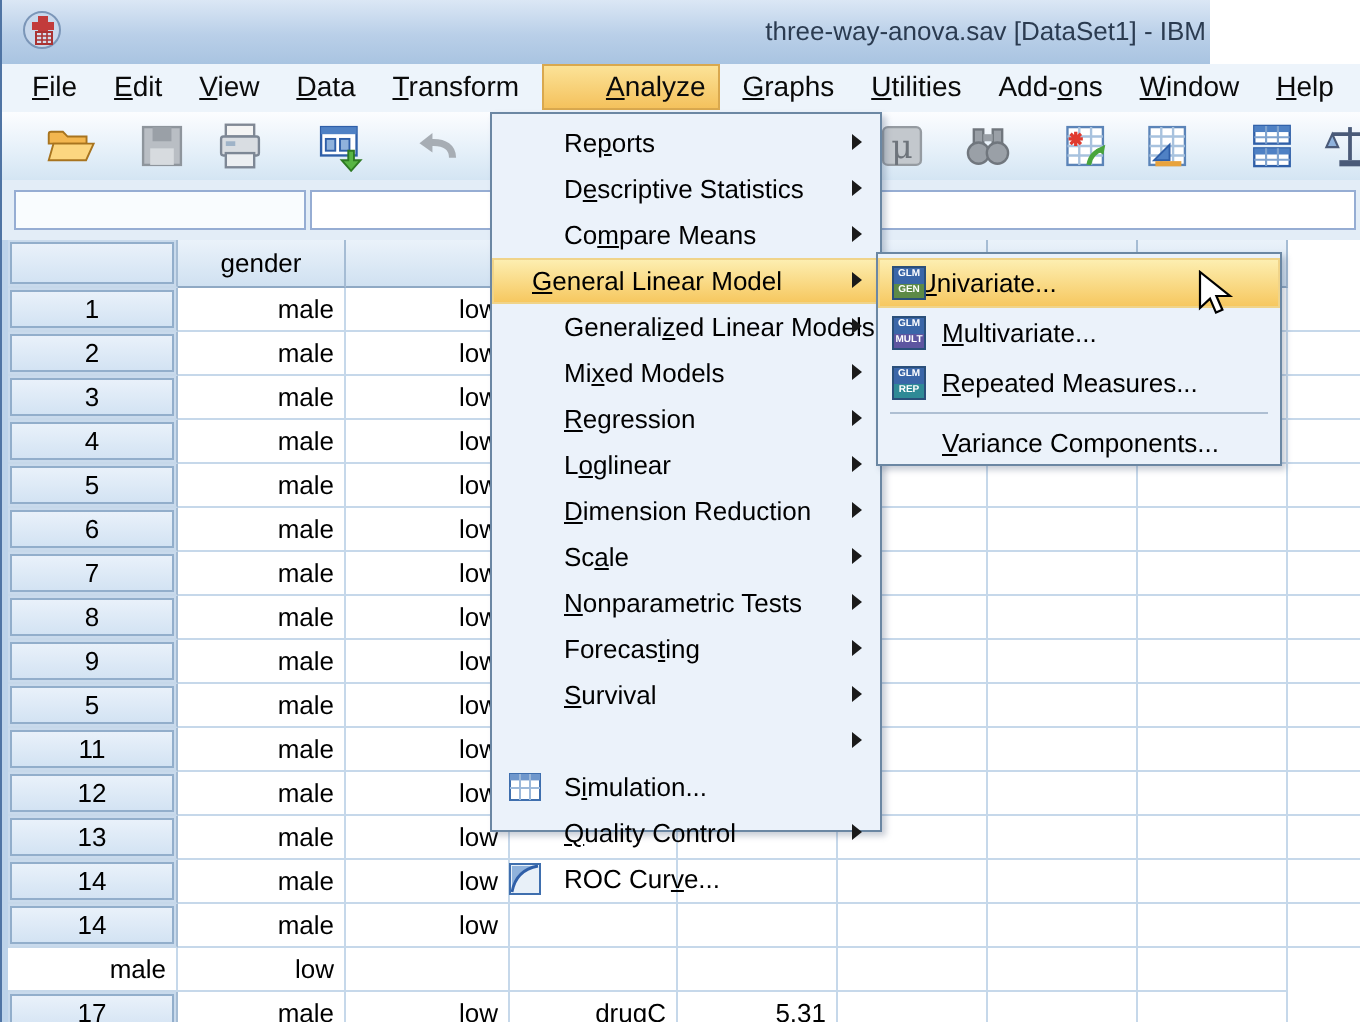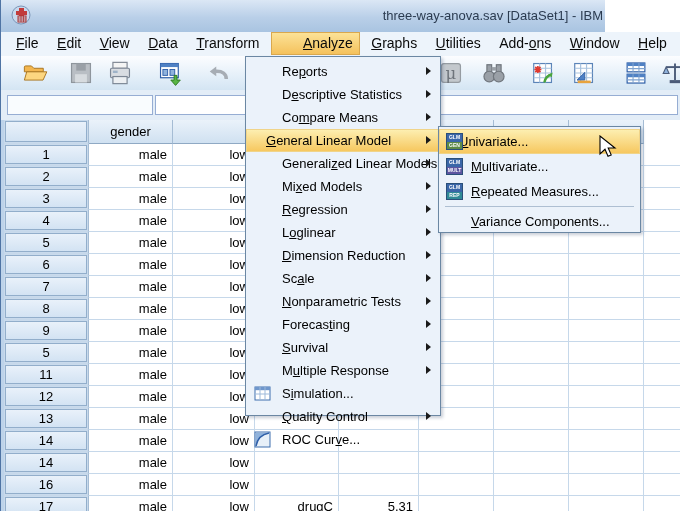--- a/index.html
+++ b/index.html
@@ -398,23 +398,20 @@
           <div class="dcell">male</div>
           <div class="dcell">low</div>
           <div class="dcell"></div>
           <div class="dcell"></div>
           <div class="dcell"></div>
           <div class="dcell"></div>
           <div class="dcell"></div>
           <div class="dcell"></div>
         </div>
       <div class="grow">
-          <div class="rhcell">
-            <span class="rowbtn">16</span>
-          </div>
           <div class="dcell">male</div>
           <div class="dcell">low</div>
           <div class="dcell"></div>
           <div class="dcell"></div>
           <div class="dcell"></div>
           <div class="dcell"></div>
           <div class="dcell"></div>
           <div class="dcell"></div>
         </div>
       <div class="grow">
@@ -440,21 +437,21 @@
     <div class="mi hl"><span><u>G</u>eneral Linear Model</span><span class="mi-arrow"></span></div>
     <div class="mi"><span>Generali<u>z</u>ed Linear Models</span><span class="mi-arrow"></span></div>
     <div class="mi"><span>Mi<u>x</u>ed Models</span><span class="mi-arrow"></span></div>
     <div class="mi"><span><u>R</u>egression</span><span class="mi-arrow"></span></div>
     <div class="mi"><span>L<u>o</u>glinear</span><span class="mi-arrow"></span></div>
     <div class="mi"><span><u>D</u>imension Reduction</span><span class="mi-arrow"></span></div>
     <div class="mi"><span>Sc<u>a</u>le</span><span class="mi-arrow"></span></div>
     <div class="mi"><span><u>N</u>onparametric Tests</span><span class="mi-arrow"></span></div>
     <div class="mi"><span>Forecas<u>t</u>ing</span><span class="mi-arrow"></span></div>
     <div class="mi"><span><u>S</u>urvival</span><span class="mi-arrow"></span></div>
-    <div class="mi"><span>M<u>u</u>ltiple Response</span><span class="mi-arrow"></span></div>
+    <div class="mi"><span class="mi-arrow"></span></div>
     <div class="mi"><span class="mi-icon"><svg viewBox="0 0 17 17">
             <rect x="1" y="2" width="15" height="13" fill="#fff" stroke="#3f6fae"></rect>
             <rect x="1" y="2" width="15" height="3.2" fill="#6f97cc"></rect>
             <path d="M1 9h15M6 2v13M11 2v13" stroke="#9db9da"></path>
           </svg></span><span>S<u>i</u>mulation...</span></div>
     <div class="mi"><span><u>Q</u>uality Control</span><span class="mi-arrow"></span></div>
     <div class="mi"><span class="mi-icon"><svg viewBox="0 0 17 17">
             <rect x="1" y="1" width="15" height="15" fill="#e8f0f8" stroke="#3f6fae"></rect>
             <path d="M2 15Q4 4 15 2L2 2z" fill="#8fb2dc"></path>
             <path d="M2 15Q4 4 15 2" fill="none" stroke="#2f5fa8" stroke-width="1.4"></path>

